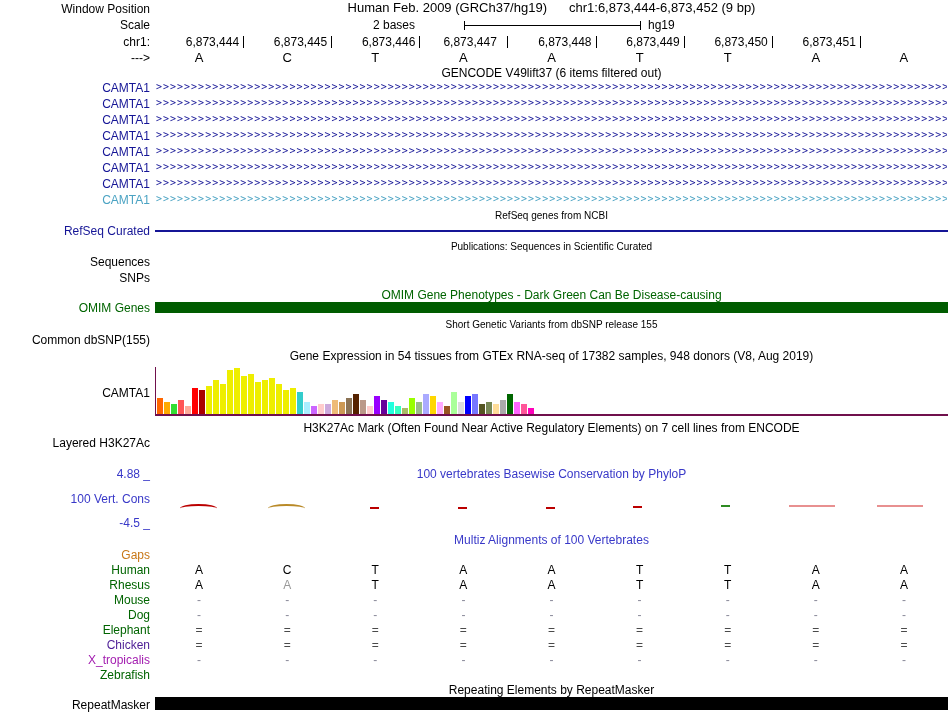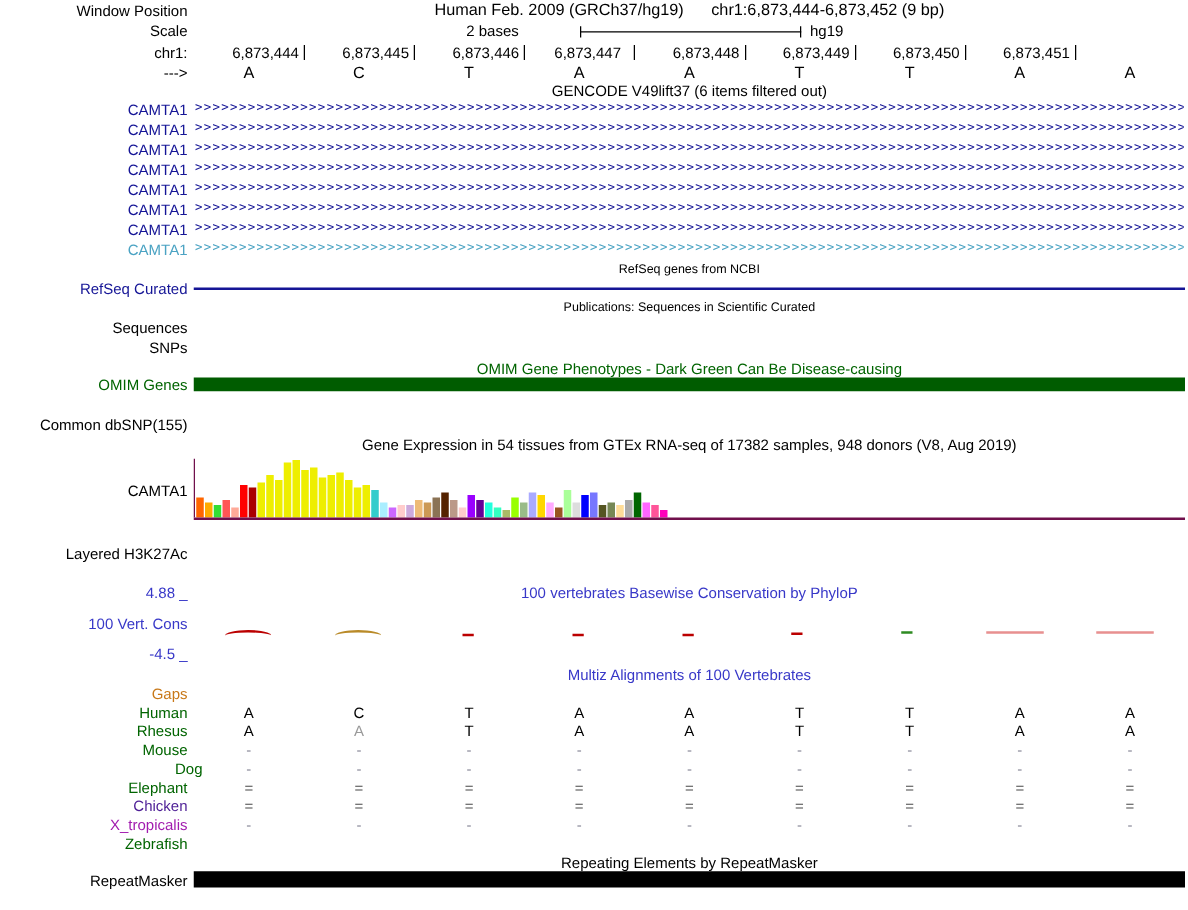--- a/index.html
+++ b/index.html
@@ -46,20 +46,21 @@
   <div class="abs" style="top:230px;left:155px;width:793px;height:2px;background:#151596;"></div>
 
   <div class="center-title small" style="top:241px;">Publications: Sequences in Scientific Curated</div>
   <div class="side-label" style="top:255px;">Sequences</div>
   <div class="side-label" style="top:271px;">SNPs</div>
 
   <div class="center-title green" style="top:288px;">OMIM Gene Phenotypes - Dark Green Can Be Disease-causing</div>
   <div class="side-label green" style="top:301px;">OMIM Genes</div>
   <div class="abs" style="top:302px;left:155px;width:793px;height:11px;background:#005C00;"></div>
 
+  <div class="center-title small" style="top:319px;">Short Genetic Variants from dbSNP release 155</div>
   <div class="side-label" style="top:333px;">Common dbSNP(155)</div>
 
   <div class="center-title" style="top:349px;">Gene Expression in 54 tissues from GTEx RNA-seq of 17382 samples, 948 donors (V8, Aug 2019)</div>
   <div class="side-label" style="top:386px;">CAMTA1</div>
   <div class="gtex-bars">
       <div style="width: 6px; height: 16px; background: rgb(255, 102, 0);"></div>
       <div style="width: 6px; height: 12px; background: rgb(255, 170, 0);"></div>
       <div style="width: 6px; height: 10px; background: rgb(51, 221, 51);"></div>
       <div style="width: 6px; height: 14px; background: rgb(255, 85, 85);"></div>
       <div style="width: 6px; height: 8px; background: rgb(255, 170, 153);"></div>
@@ -109,20 +110,21 @@
       <div style="width: 6px; height: 10px; background: rgb(255, 221, 153);"></div>
       <div style="width: 6px; height: 14px; background: rgb(170, 170, 170);"></div>
       <div style="width: 6px; height: 20px; background: rgb(0, 102, 0);"></div>
       <div style="width: 6px; height: 12px; background: rgb(255, 102, 255);"></div>
       <div style="width: 6px; height: 10px; background: rgb(255, 85, 153);"></div>
       <div style="width: 6px; height: 6px; background: rgb(255, 0, 187);"></div>
     </div>
   <div class="abs" style="top:367px;left:155px;width:1px;height:47px;background:#70104C;"></div>
   <div class="abs" style="top:414px;left:155px;width:793px;height:2px;background:#70104C;"></div>
 
+  <div class="center-title" style="top:421px;">H3K27Ac Mark (Often Found Near Active Regulatory Elements) on 7 cell lines from ENCODE</div>
   <div class="side-label" style="top:436px;">Layered H3K27Ac</div>
 
   <div class="side-label blue" style="top:467px;">4.88 _</div>
   <div class="center-title blue" style="top:467px;">100 vertebrates Basewise Conservation by PhyloP</div>
   <div class="side-label blue" style="top:492px;">100 Vert. Cons</div>
   <div class="side-label blue" style="top:516px;">-4.5 _</div>
 
   <div class="center-title blue" style="top:533px;">Multiz Alignments of 100 Vertebrates</div>
   <div class="side-label orange" style="top:548px;">Gaps</div>
 
@@ -203,21 +205,21 @@
     <div style="position: absolute; top: 593px; left: 0px; width: 150px; text-align: right; font-size: 12px; line-height: 14px; color: rgb(0, 100, 0);">Mouse</div>
     <div style="position: absolute; top: 593px; left: 187.056px; width: 24px; text-align: center; font-size: 12px; line-height: 14px; color: rgb(138, 138, 154);">-</div>
     <div style="position: absolute; top: 593px; left: 275.167px; width: 24px; text-align: center; font-size: 12px; line-height: 14px; color: rgb(138, 138, 154);">-</div>
     <div style="position: absolute; top: 593px; left: 363.278px; width: 24px; text-align: center; font-size: 12px; line-height: 14px; color: rgb(138, 138, 154);">-</div>
     <div style="position: absolute; top: 593px; left: 451.389px; width: 24px; text-align: center; font-size: 12px; line-height: 14px; color: rgb(138, 138, 154);">-</div>
     <div style="position: absolute; top: 593px; left: 539.5px; width: 24px; text-align: center; font-size: 12px; line-height: 14px; color: rgb(138, 138, 154);">-</div>
     <div style="position: absolute; top: 593px; left: 627.611px; width: 24px; text-align: center; font-size: 12px; line-height: 14px; color: rgb(138, 138, 154);">-</div>
     <div style="position: absolute; top: 593px; left: 715.722px; width: 24px; text-align: center; font-size: 12px; line-height: 14px; color: rgb(138, 138, 154);">-</div>
     <div style="position: absolute; top: 593px; left: 803.833px; width: 24px; text-align: center; font-size: 12px; line-height: 14px; color: rgb(138, 138, 154);">-</div>
     <div style="position: absolute; top: 593px; left: 891.944px; width: 24px; text-align: center; font-size: 12px; line-height: 14px; color: rgb(138, 138, 154);">-</div>
-    <div style="position: absolute; top: 608px; left: 12px; width: 150px; text-align: right; font-size: 12px; line-height: 14px; color: rgb(0, 100, 0);">Dog</div>
+    <div style="position: absolute; top: 608px; left: 0px; width: 150px; text-align: right; font-size: 12px; line-height: 14px; color: rgb(0, 100, 0);">Dog</div>
     <div style="position: absolute; top: 608px; left: 187.056px; width: 24px; text-align: center; font-size: 12px; line-height: 14px; color: rgb(138, 138, 154);">-</div>
     <div style="position: absolute; top: 608px; left: 275.167px; width: 24px; text-align: center; font-size: 12px; line-height: 14px; color: rgb(138, 138, 154);">-</div>
     <div style="position: absolute; top: 608px; left: 363.278px; width: 24px; text-align: center; font-size: 12px; line-height: 14px; color: rgb(138, 138, 154);">-</div>
     <div style="position: absolute; top: 608px; left: 451.389px; width: 24px; text-align: center; font-size: 12px; line-height: 14px; color: rgb(138, 138, 154);">-</div>
     <div style="position: absolute; top: 608px; left: 539.5px; width: 24px; text-align: center; font-size: 12px; line-height: 14px; color: rgb(138, 138, 154);">-</div>
     <div style="position: absolute; top: 608px; left: 627.611px; width: 24px; text-align: center; font-size: 12px; line-height: 14px; color: rgb(138, 138, 154);">-</div>
     <div style="position: absolute; top: 608px; left: 715.722px; width: 24px; text-align: center; font-size: 12px; line-height: 14px; color: rgb(138, 138, 154);">-</div>
     <div style="position: absolute; top: 608px; left: 803.833px; width: 24px; text-align: center; font-size: 12px; line-height: 14px; color: rgb(138, 138, 154);">-</div>
     <div style="position: absolute; top: 608px; left: 891.944px; width: 24px; text-align: center; font-size: 12px; line-height: 14px; color: rgb(138, 138, 154);">-</div>
     <div style="position: absolute; top: 623px; left: 0px; width: 150px; text-align: right; font-size: 12px; line-height: 14px; color: rgb(0, 100, 0);">Elephant</div>

